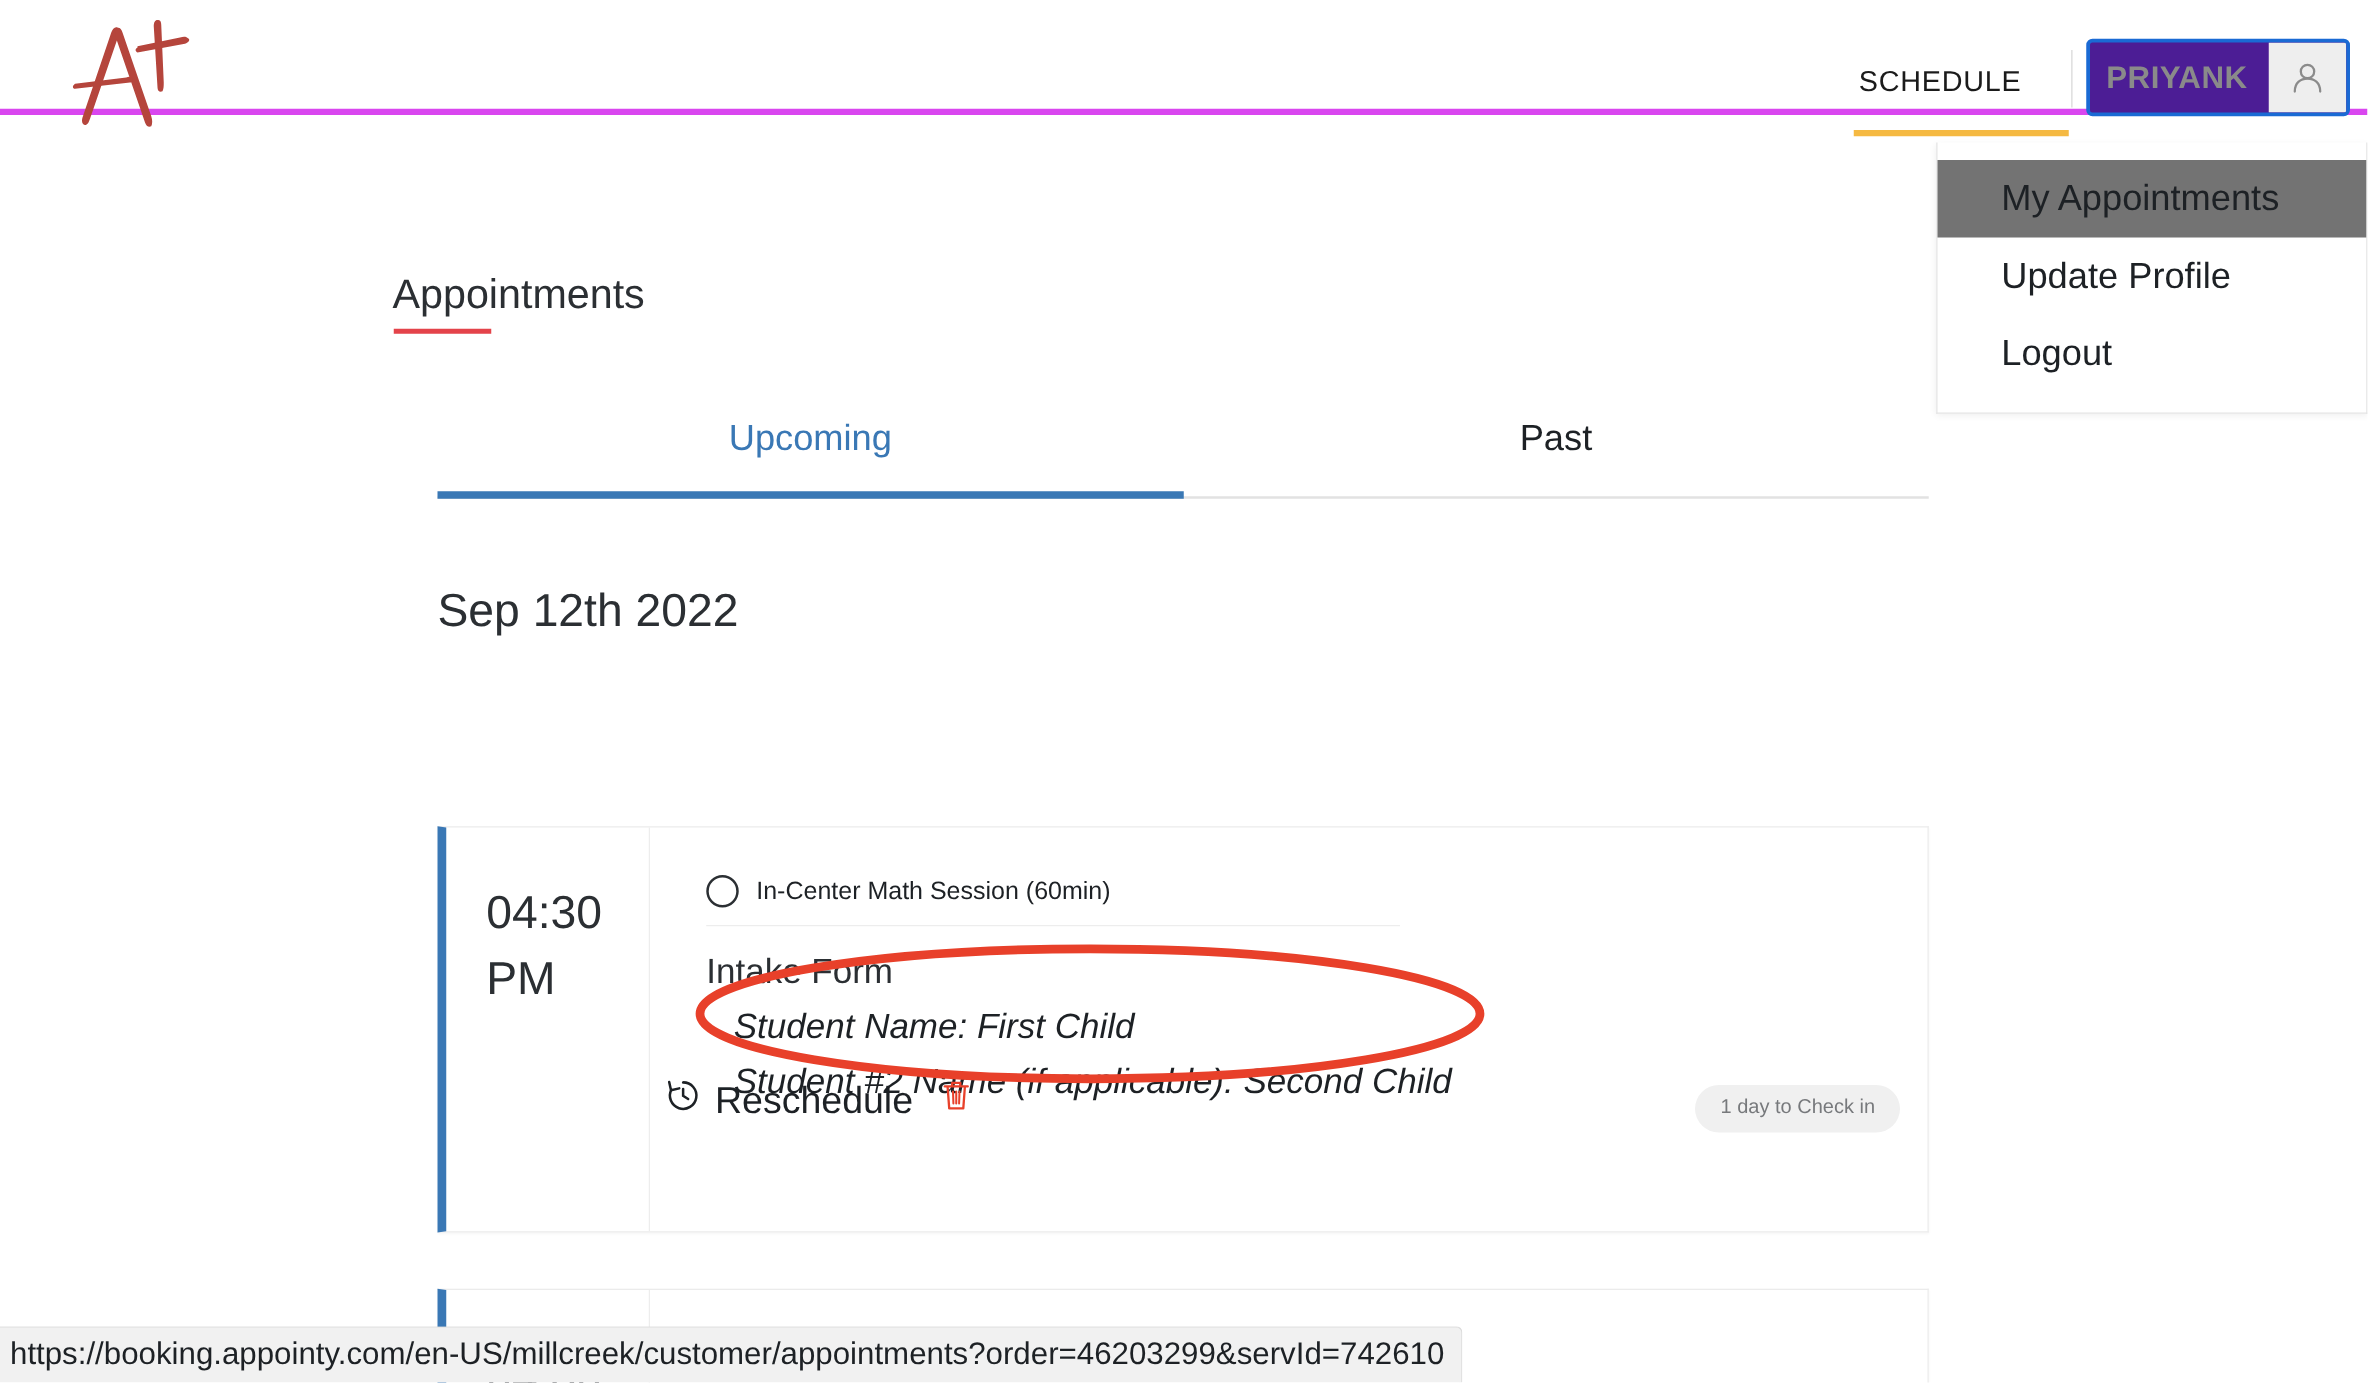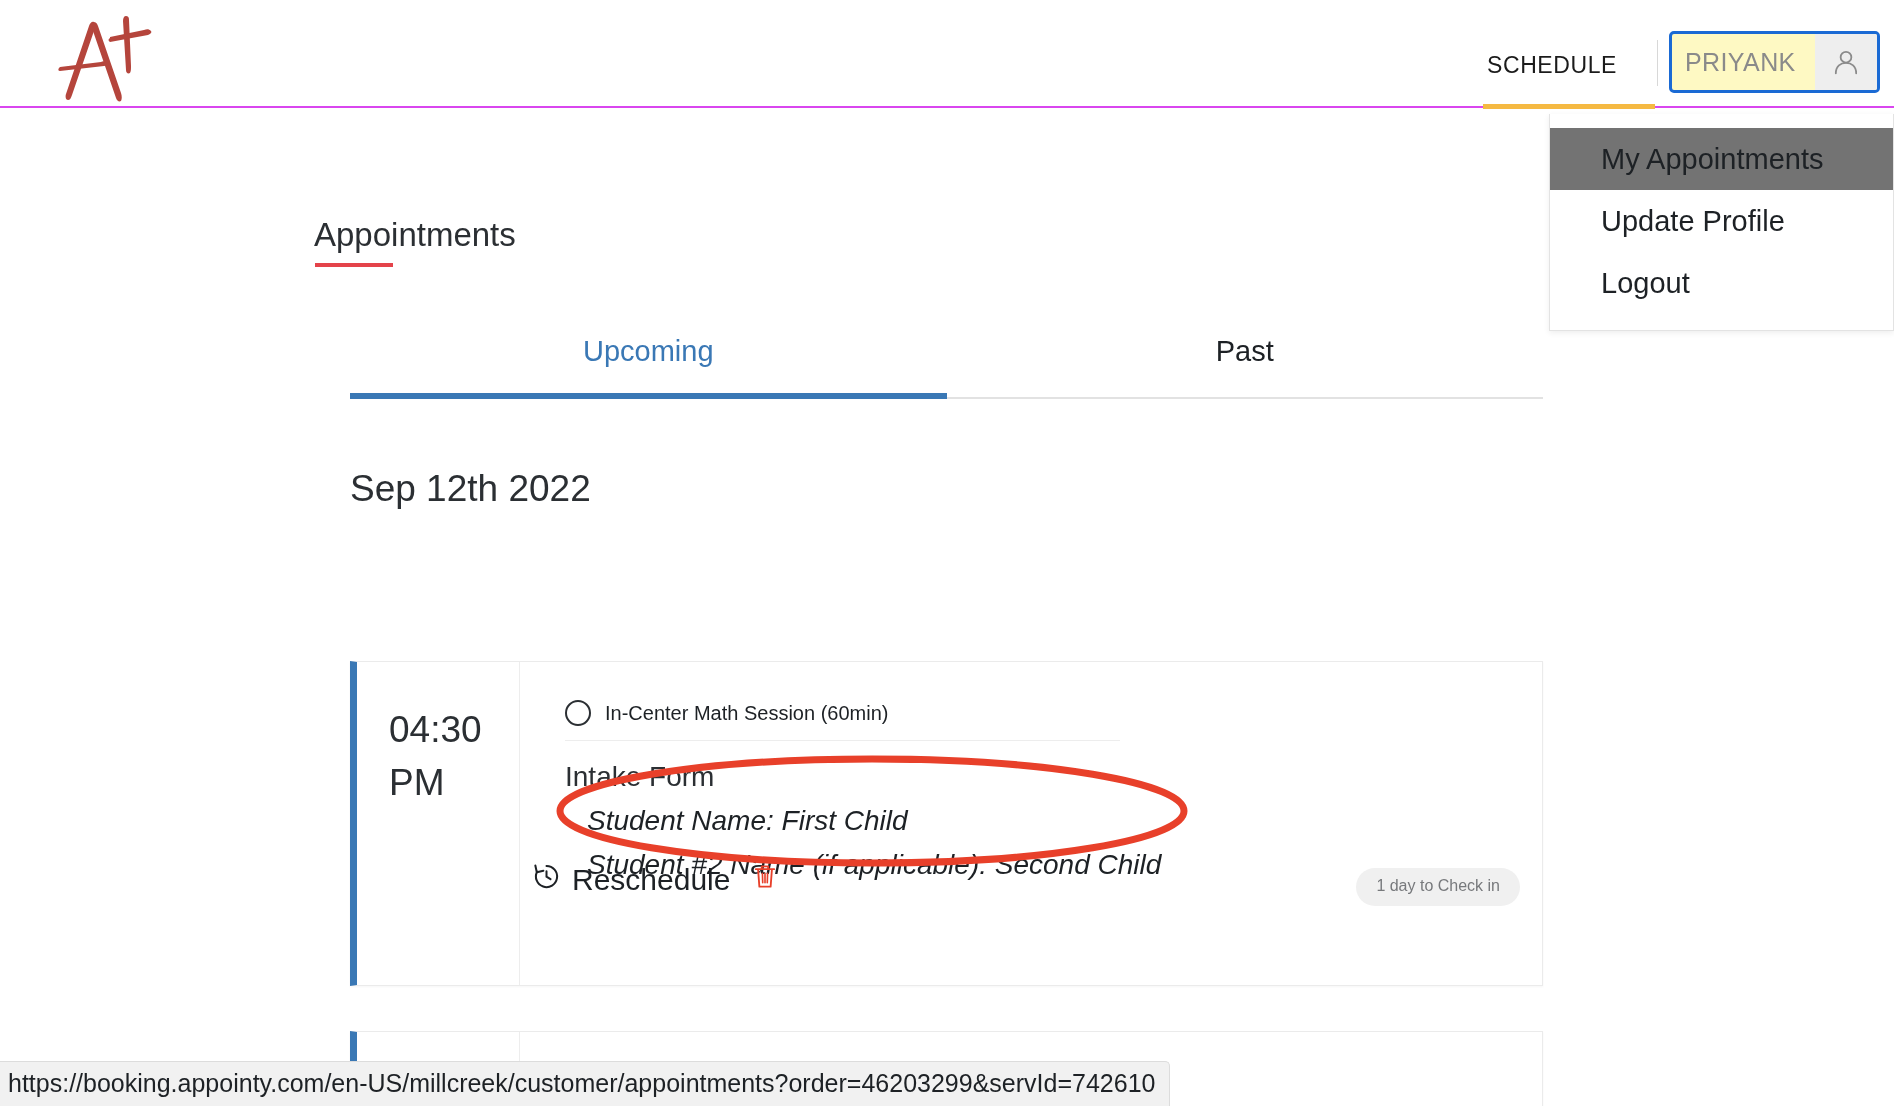--- a/index.html
+++ b/index.html
@@ -19,23 +19,23 @@
     width: 1894px;
     height: 1106px;
     background: #ffffff;
   }
 
   
   .topbar {
     position: absolute;
     left: 0; top: 0;
     width: 1894px;
-    height: 108px;
-    background: #ffffff;
-    border-bottom: 2px solid #d946ef;
+    height: 92px;
+    background: #ffffff;
+    border-bottom: 5px solid #d946ef;
     text-align: center;
   }
 
   .logo {
     position: absolute;
     left: 48px;
     top: 10px;
     width: 110px;
     height: 96px;
   }
@@ -69,25 +69,26 @@
   }
 
   .user-button {
     position: absolute;
     left: 1669px;
     top: 31px;
     width: 211px;
     height: 62px;
     border: 3px solid #1a6ad4;
     border-radius: 5px;
-    background: #fef9c3;
+    background: #4c1d95;
     display: flex;
     align-items: stretch;
     cursor: pointer;
     overflow: hidden;
+    font-weight: bold;
   }
   .user-name {
     flex: 1;
     display: flex;
     align-items: center;
     padding-left: 13px;
     font-size: 25px;
     color: #8a8a8a;
     letter-spacing: 0.4px;
     white-space: nowrap;

